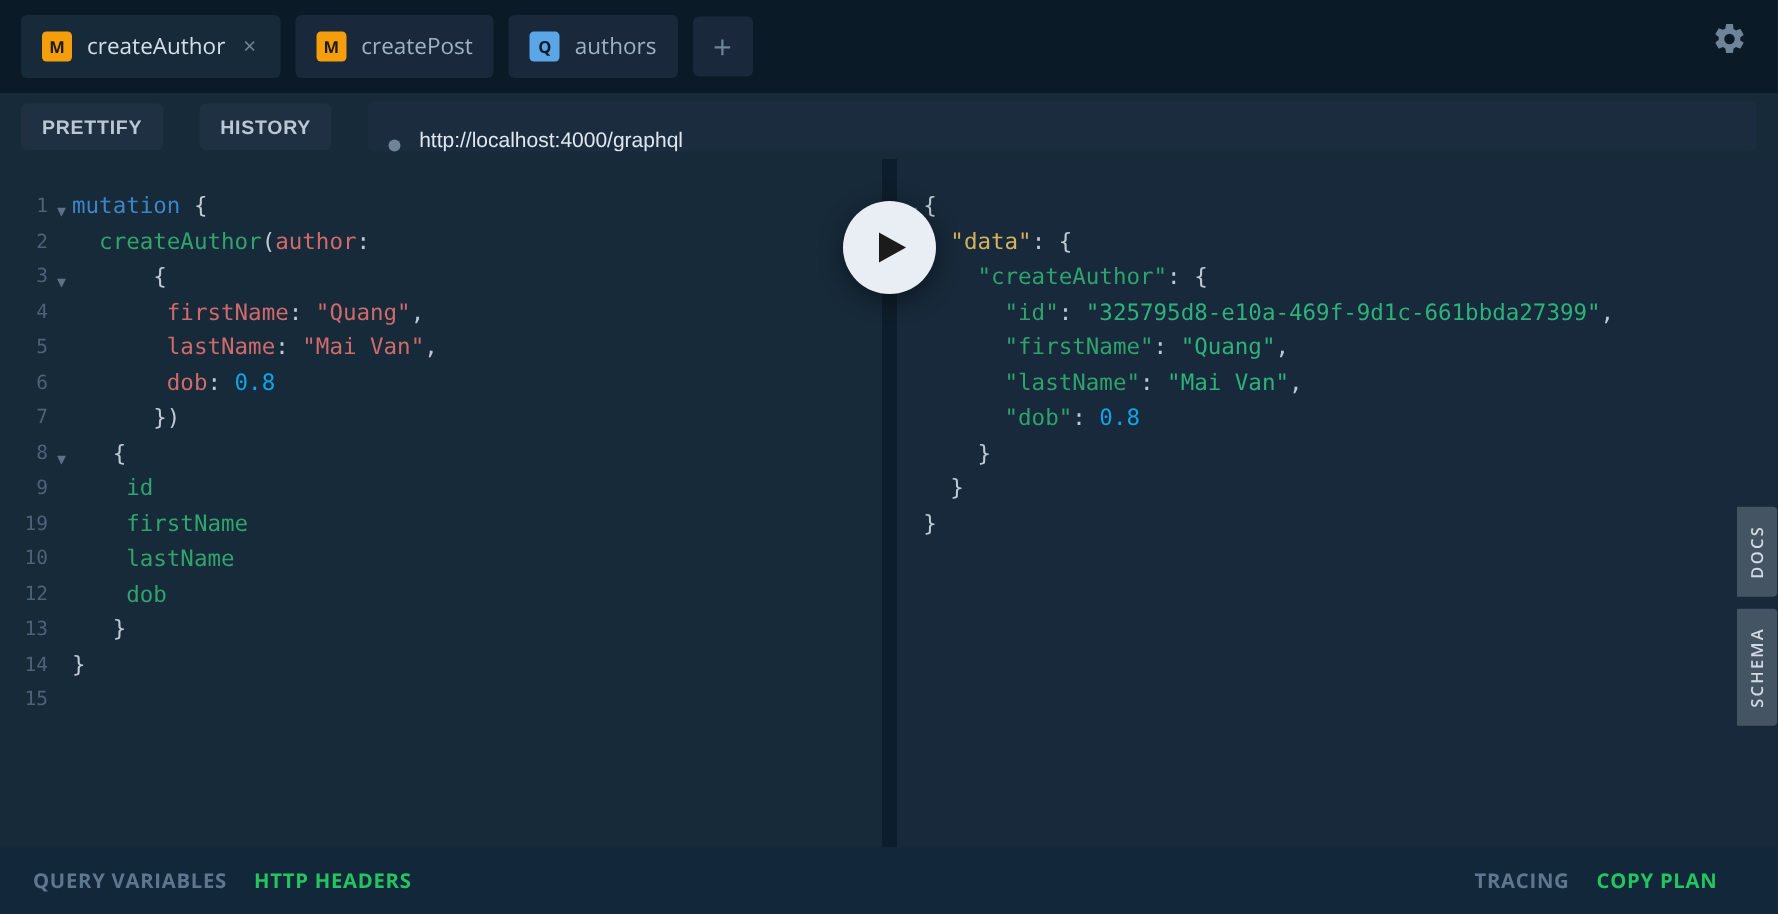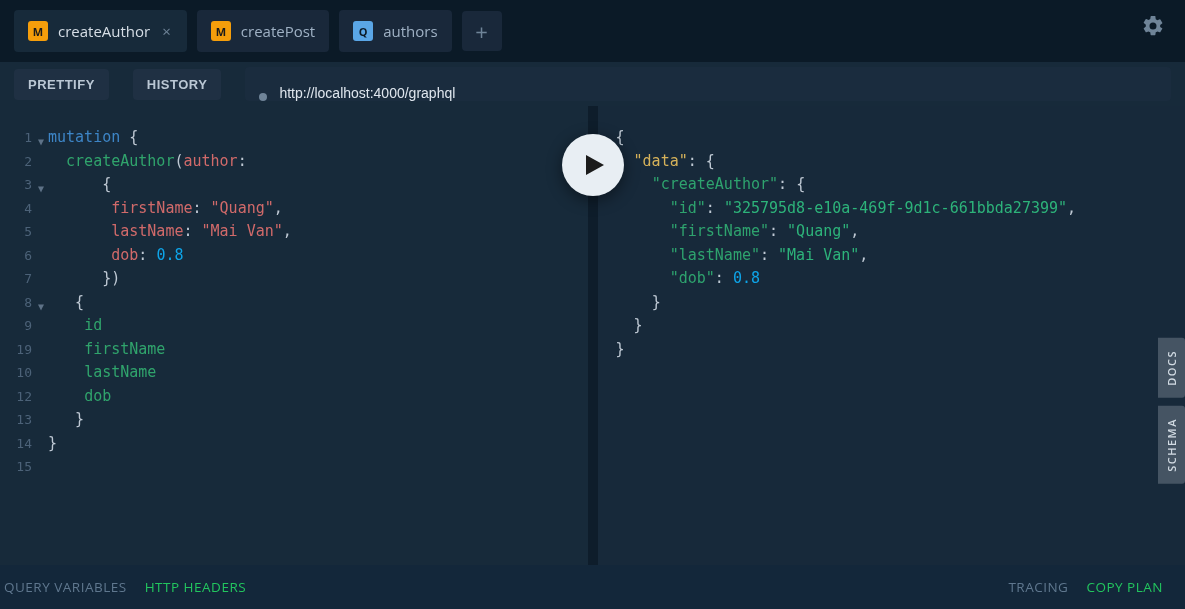--- a/index.html
+++ b/index.html
@@ -83,22 +83,22 @@
   
   .sidetabs { position: absolute; right: 0; top: 232px; display:flex; flex-direction:column; gap:8px; }
   .sidetab {
     writing-mode: vertical-rl; transform: rotate(180deg);
     background: #455463; color: #d2dbe3; padding: 12px 6px; font-size: 11px; letter-spacing: 1.5px;
     cursor: pointer; border-radius: 3px 0 0 3px; font-weight:600;
   }
 
   
   .footer {
-    height: 44px; background: #13273a; display:flex; align-items:center; padding: 0 4px;
-    font-size: 13.5px; letter-spacing: 0.5px; font-weight:400;
+    height: 44px; background: #13273a; display:flex; align-items:center; padding: 0 22px;
+    font-size: 13.5px; letter-spacing: 0.5px; font-weight:700;
   }
   .footer .ftab { color: #5f778e; margin-right: 18px; cursor:pointer; }
   .footer .ftab.active { color: #22c55e; }
   .footer .spacer { flex:1; }
 </style>
 </head>
 <body>
 
 <div class="app">
 

